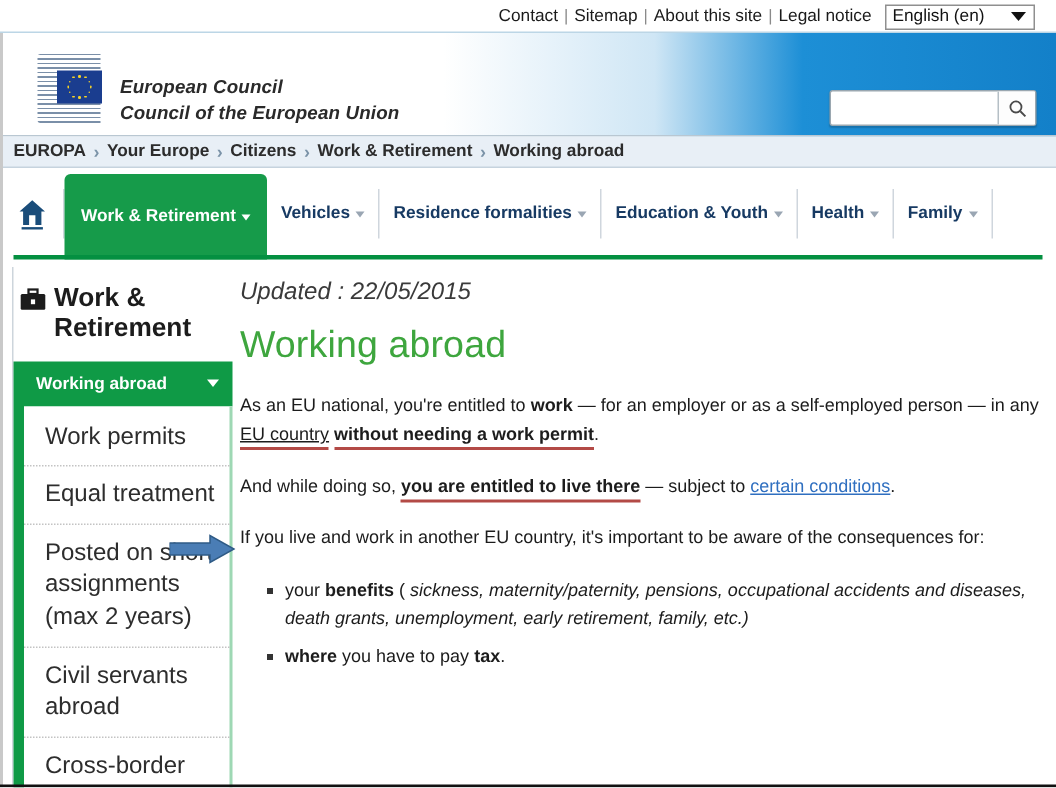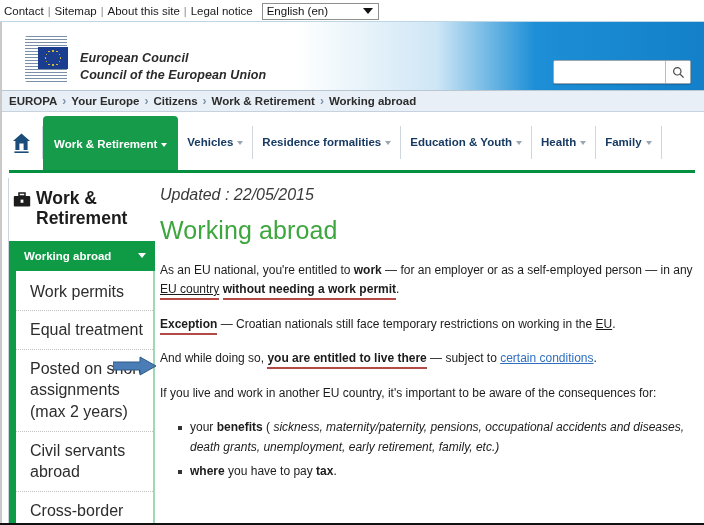--- a/index.html
+++ b/index.html
@@ -15,38 +15,38 @@
     width: 704px; height: 525px;
     background: #ffffff;
     overflow: hidden;
   }
 
   
   .topbar {
     position: absolute; left: 0; top: 0;
     width: 704px; height: 22px;
     background: #ffffff;
-    display: flex; align-items: center; justify-content: flex-start;
-    padding-right: 2px;
+    display: flex; align-items: center; justify-content: flex-end;
+    padding-right: 14px;
   }
   .toplinks {
     display: flex; align-items: center;
     font-size: 11.5px; color: #1a1a1a;
     white-space: nowrap;
   }
   .toplinks a {
     color: #1a1a1a; text-decoration: none;
     padding: 0 4px;
   }
   .toplinks .sep {
     color: #8a8a8a; font-size: 11px;
   }
   .langsel {
     margin-left: 5px;
-    width: 117px; height: 17px;
+    width: 100px; height: 17px;
     border: 1px solid #8f8f8f;
     background: #ffffff;
     font-size: 11.5px; color: #111;
     display: flex; align-items: center;
     padding-left: 4px;
     position: relative;
   }
   .langsel .caret {
     position: absolute; right: 5px; top: 50%;
     transform: translateY(-50%);
@@ -501,21 +501,20 @@
         </div>
       </div>
     </aside>
 
     <main class="content">
       <div class="updated">Updated : 22/05/2015</div>
       <h1 class="page-title">Working abroad</h1>
 
       <p><span>As an EU national, you're entitled to </span><b>work</b><span> — for an employer or as a self-employed person — in any </span><a href="#" class="plain-ul hl">EU country</a><span> </span><b class="hl">without needing a work permit</b><span>.</span></p>
 
-      <p><b class="hl">Exception</b><span> — Croatian nationals still face temporary restrictions on working in the </span><a href="#" class="plain-ul">EU</a><span>.</span></p>
 
       <p><span>And while doing so, </span><b class="hl">you are entitled to live there</b><span> — subject to </span><a href="#" class="inline-link">certain conditions</a><span>.</span></p>
 
       <p>If you live and work in another EU country, it's important to be aware of the consequences for:</p>
 
       <ul class="conseq">
         <li><span>your </span><b>benefits</b><span> ( </span><i>sickness, maternity/paternity, pensions, occupational accidents and diseases, death grants, unemployment, early retirement, family, etc.)</i></li>
         <li><b>where</b><span> you have to pay </span><b>tax</b><span>.</span></li>
       </ul>
     </main>

